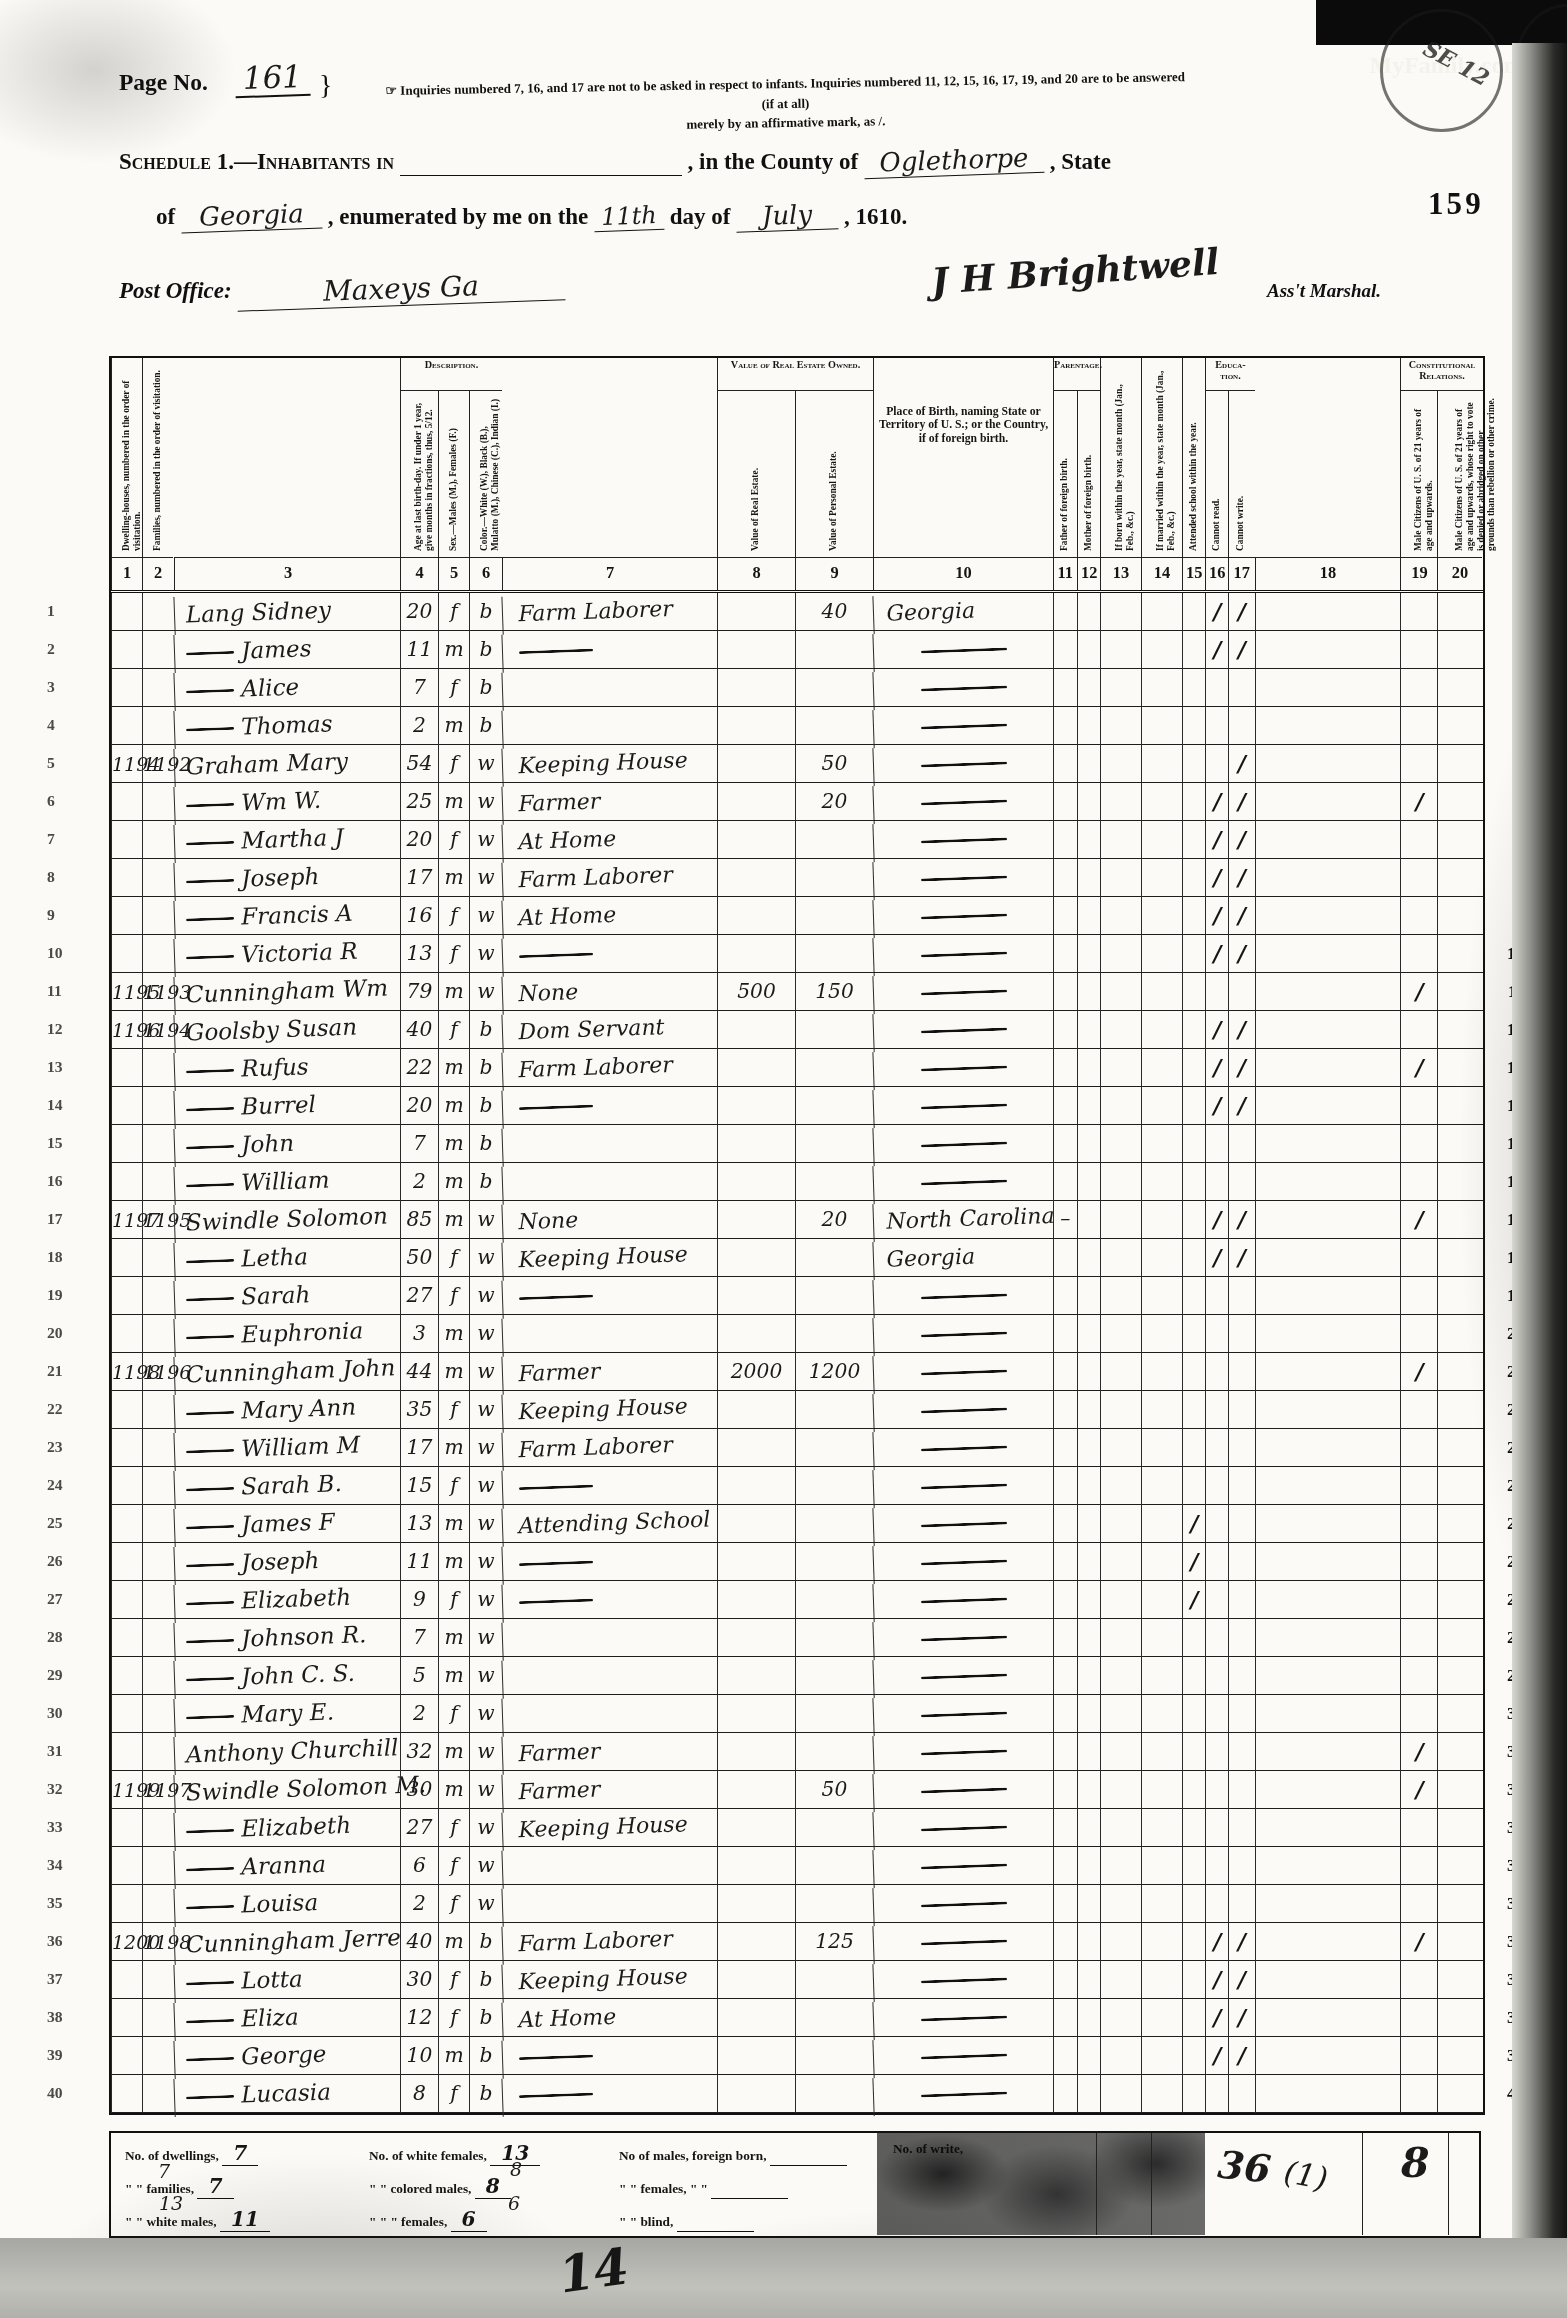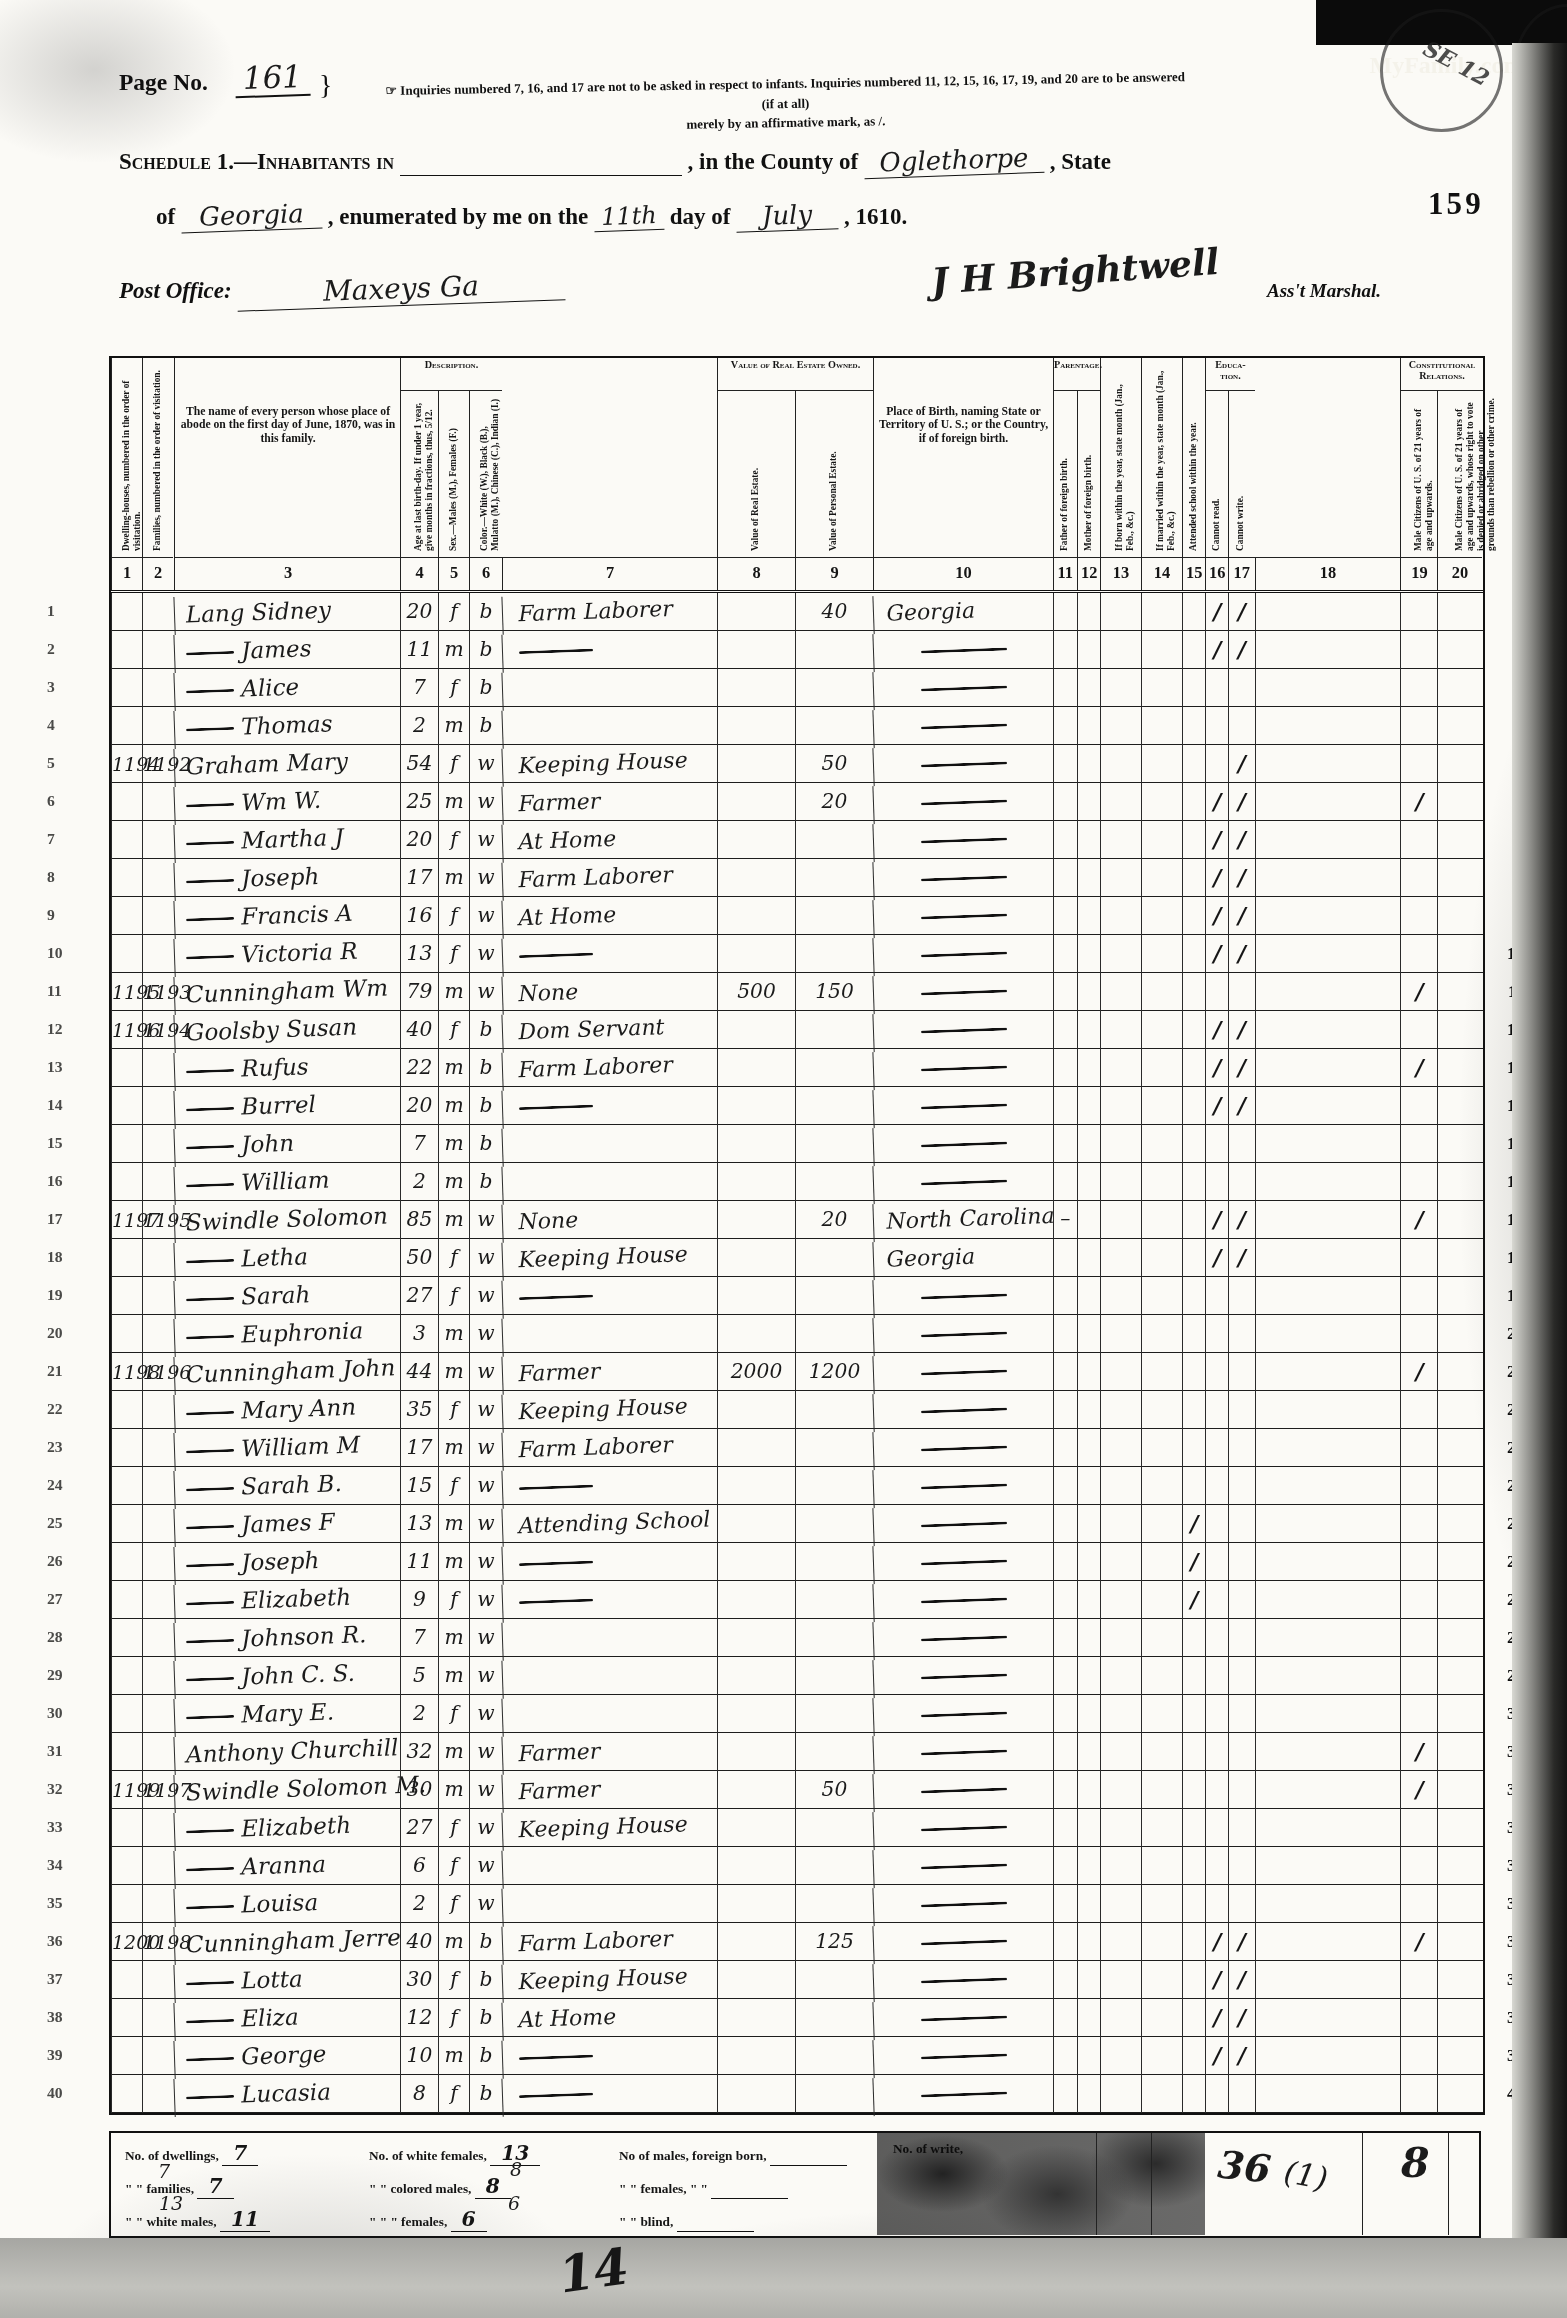--- a/index.html
+++ b/index.html
@@ -100,23 +100,20 @@
   <div class="abs" id="tbl">
     <div id="thead" style="position:relative;height:232px;border-bottom:3.1px double #111;">
         <div class="hcell" style="left: 0px; top: 0px; width: 31px; height: 199px;">
           <div class="vt hlab" style="position: absolute; left: 8.6px; top: 6.3px; height: 187px; font-size: 9.4px; text-align: left;">Dwelling-houses, numbered in the order of visitation.</div>
         </div>
         <div class="numrow" style="left: 0px; top: 199px; width: 31px; height: 33px;">1</div>
         <div class="hcell" style="left: 31px; top: 0px; width: 31px; height: 199px;">
           <div class="vt hlab" style="position: absolute; left: 8.6px; top: 6.3px; height: 187px; font-size: 9.4px; text-align: left;">Families, numbered in the order of visitation.</div>
         </div>
         <div class="numrow" style="left: 31px; top: 199px; width: 31px; height: 33px;">2</div>
-        <div class="hcell" style="left: 63px; top: 0px; width: 227px; height: 199px;">
-          <div class="hlab" style="padding: 47px 4.7px 0px; font-size: 11.7px;">The name of every person whose place of abode on the first day of June, 1870, was in this family.</div>
-        </div>
         <div class="numrow" style="left: 63px; top: 199px; width: 227px; height: 33px;">3</div>
         <div class="hcell" style="left: 289px; top: 33px; width: 38px; height: 167px;">
           <div class="vt hlab" style="position: absolute; left: 11.7px; top: 6.3px; height: 154px; font-size: 9.4px; text-align: left;">Age at last birth-day. If under 1 year, give months in fractions, thus, 5/12.</div>
         </div>
         <div class="numrow" style="left: 289px; top: 199px; width: 38px; height: 33px;">4</div>
         <div class="hcell" style="left: 327px; top: 33px; width: 31px; height: 167px;">
           <div class="vt hlab" style="position: absolute; left: 8.6px; top: 6.3px; height: 154px; font-size: 9.4px; text-align: left;">Sex.—Males (M.), Females (F.)</div>
         </div>
         <div class="numrow" style="left: 327px; top: 199px; width: 31px; height: 33px;">5</div>
         <div class="hcell" style="left: 358px; top: 33px; width: 33px; height: 167px;">

